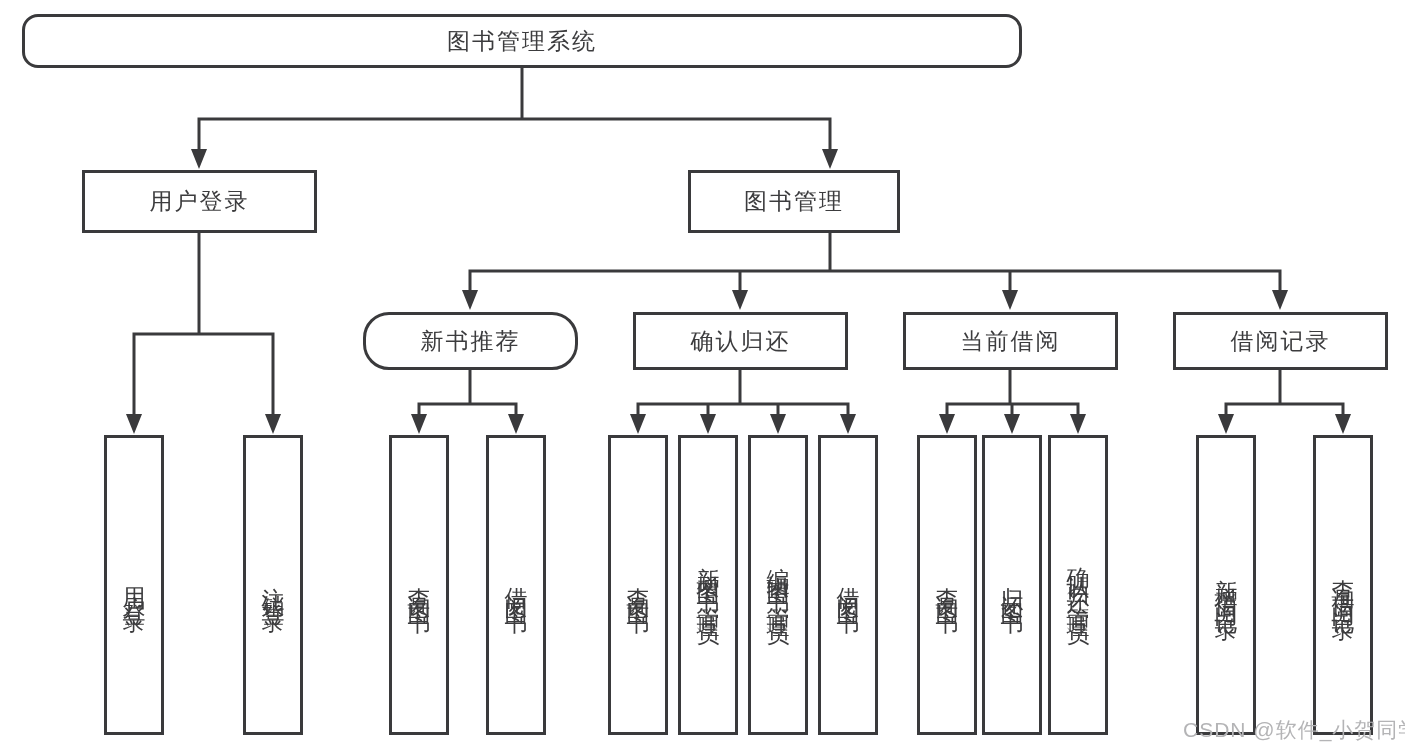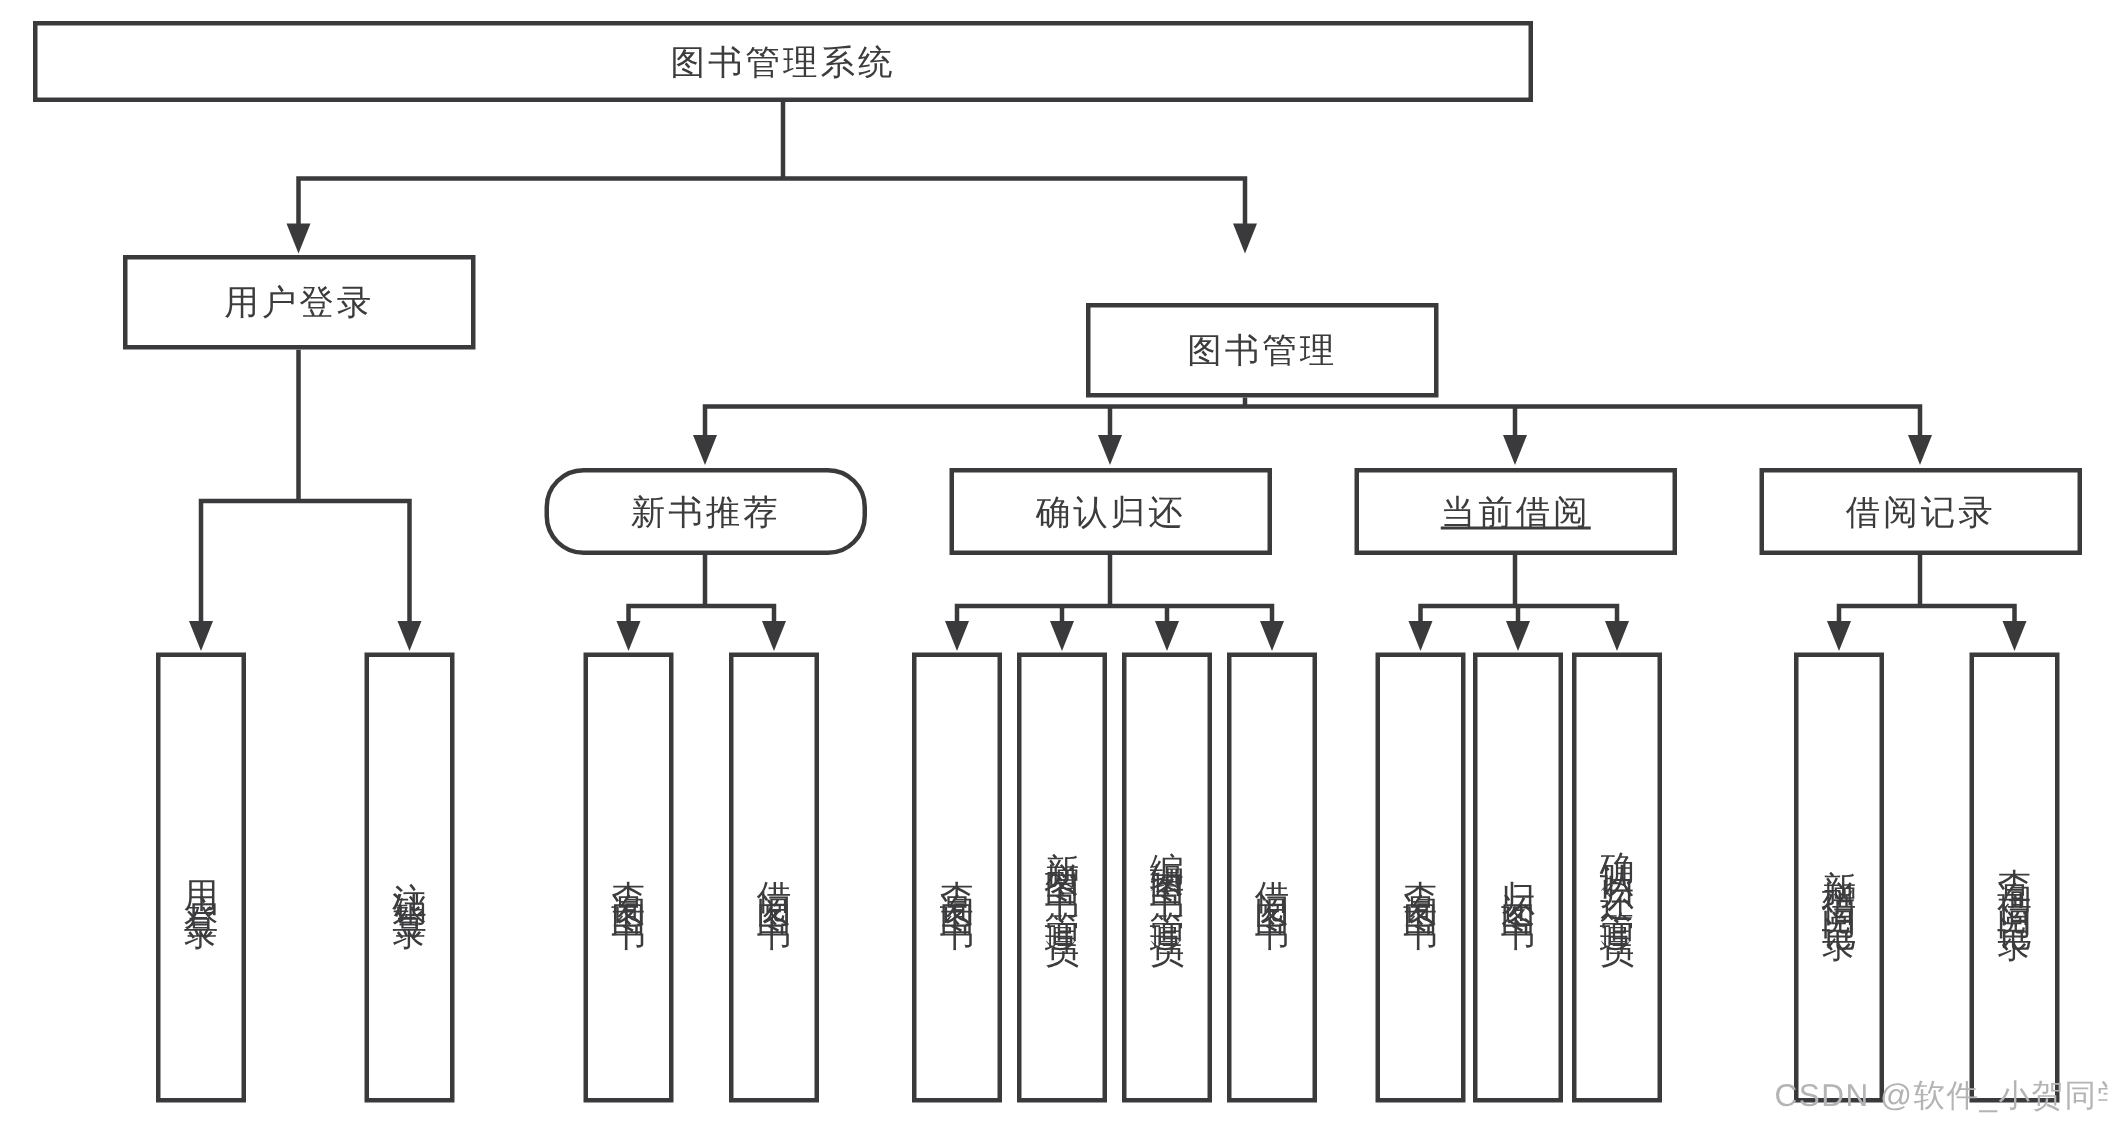--- a/index.html
+++ b/index.html
@@ -111,28 +111,28 @@
   <polygon points="939,414 955,414 947,434"></polygon>
   <polygon points="1004,414 1020,414 1012,434"></polygon>
   <polygon points="1070,414 1086,414 1078,434"></polygon>
 
   <path d="M1280,370 V404"></path>
   <path d="M1226,418 V404 H1343 V418"></path>
   <polygon points="1218,414 1234,414 1226,434"></polygon>
   <polygon points="1335,414 1351,414 1343,434"></polygon>
 </svg>
 
-<div class="node h-node" style="left:22px; top:14px; width:1000px; height:54px;">图书管理系统</div>
+<div class="node h-node" style="left:22px; top:14px; width:1000px; height:54px;border-radius:16px;">图书管理系统</div>
 
 <div class="node h-node" style="left:82px; top:170px; width:235px; height:63px;">用户登录</div>
-<div class="node h-node" style="left:724px; top:170px; width:235px; height:63px;margin-top:32px;">图书管理</div>
+<div class="node h-node" style="left:688px; top:170px; width:212px; height:63px;">图书管理</div>
 
 <div class="node h-node" style="left:363px; top:312px; width:215px; height:58px;border-radius:26px;">新书推荐</div>
 <div class="node h-node" style="left:633px; top:312px; width:215px; height:58px;">确认归还</div>
-<div class="node h-node" style="left:903px; top:312px; width:215px; height:58px;text-decoration:underline;">当前借阅</div>
+<div class="node h-node" style="left:903px; top:312px; width:215px; height:58px;">当前借阅</div>
 <div class="node h-node" style="left:1173px; top:312px; width:215px; height:58px;">借阅记录</div>
 
 <div class="node v-node" style="left:104px; top:435px; width:60px; height:300px;">用户登录</div>
 <div class="node v-node" style="left:243px; top:435px; width:60px; height:300px;">注销登录</div>
 
 <div class="node v-node" style="left:389px; top:435px; width:60px; height:300px;">查询图书</div>
 <div class="node v-node" style="left:486px; top:435px; width:60px; height:300px;">借阅图书</div>
 
 <div class="node v-node" style="left:608px; top:435px; width:60px; height:300px;">查询图书</div>
 <div class="node v-node" style="left:678px; top:435px; width:60px; height:300px;">新增图书（管理员）</div>

